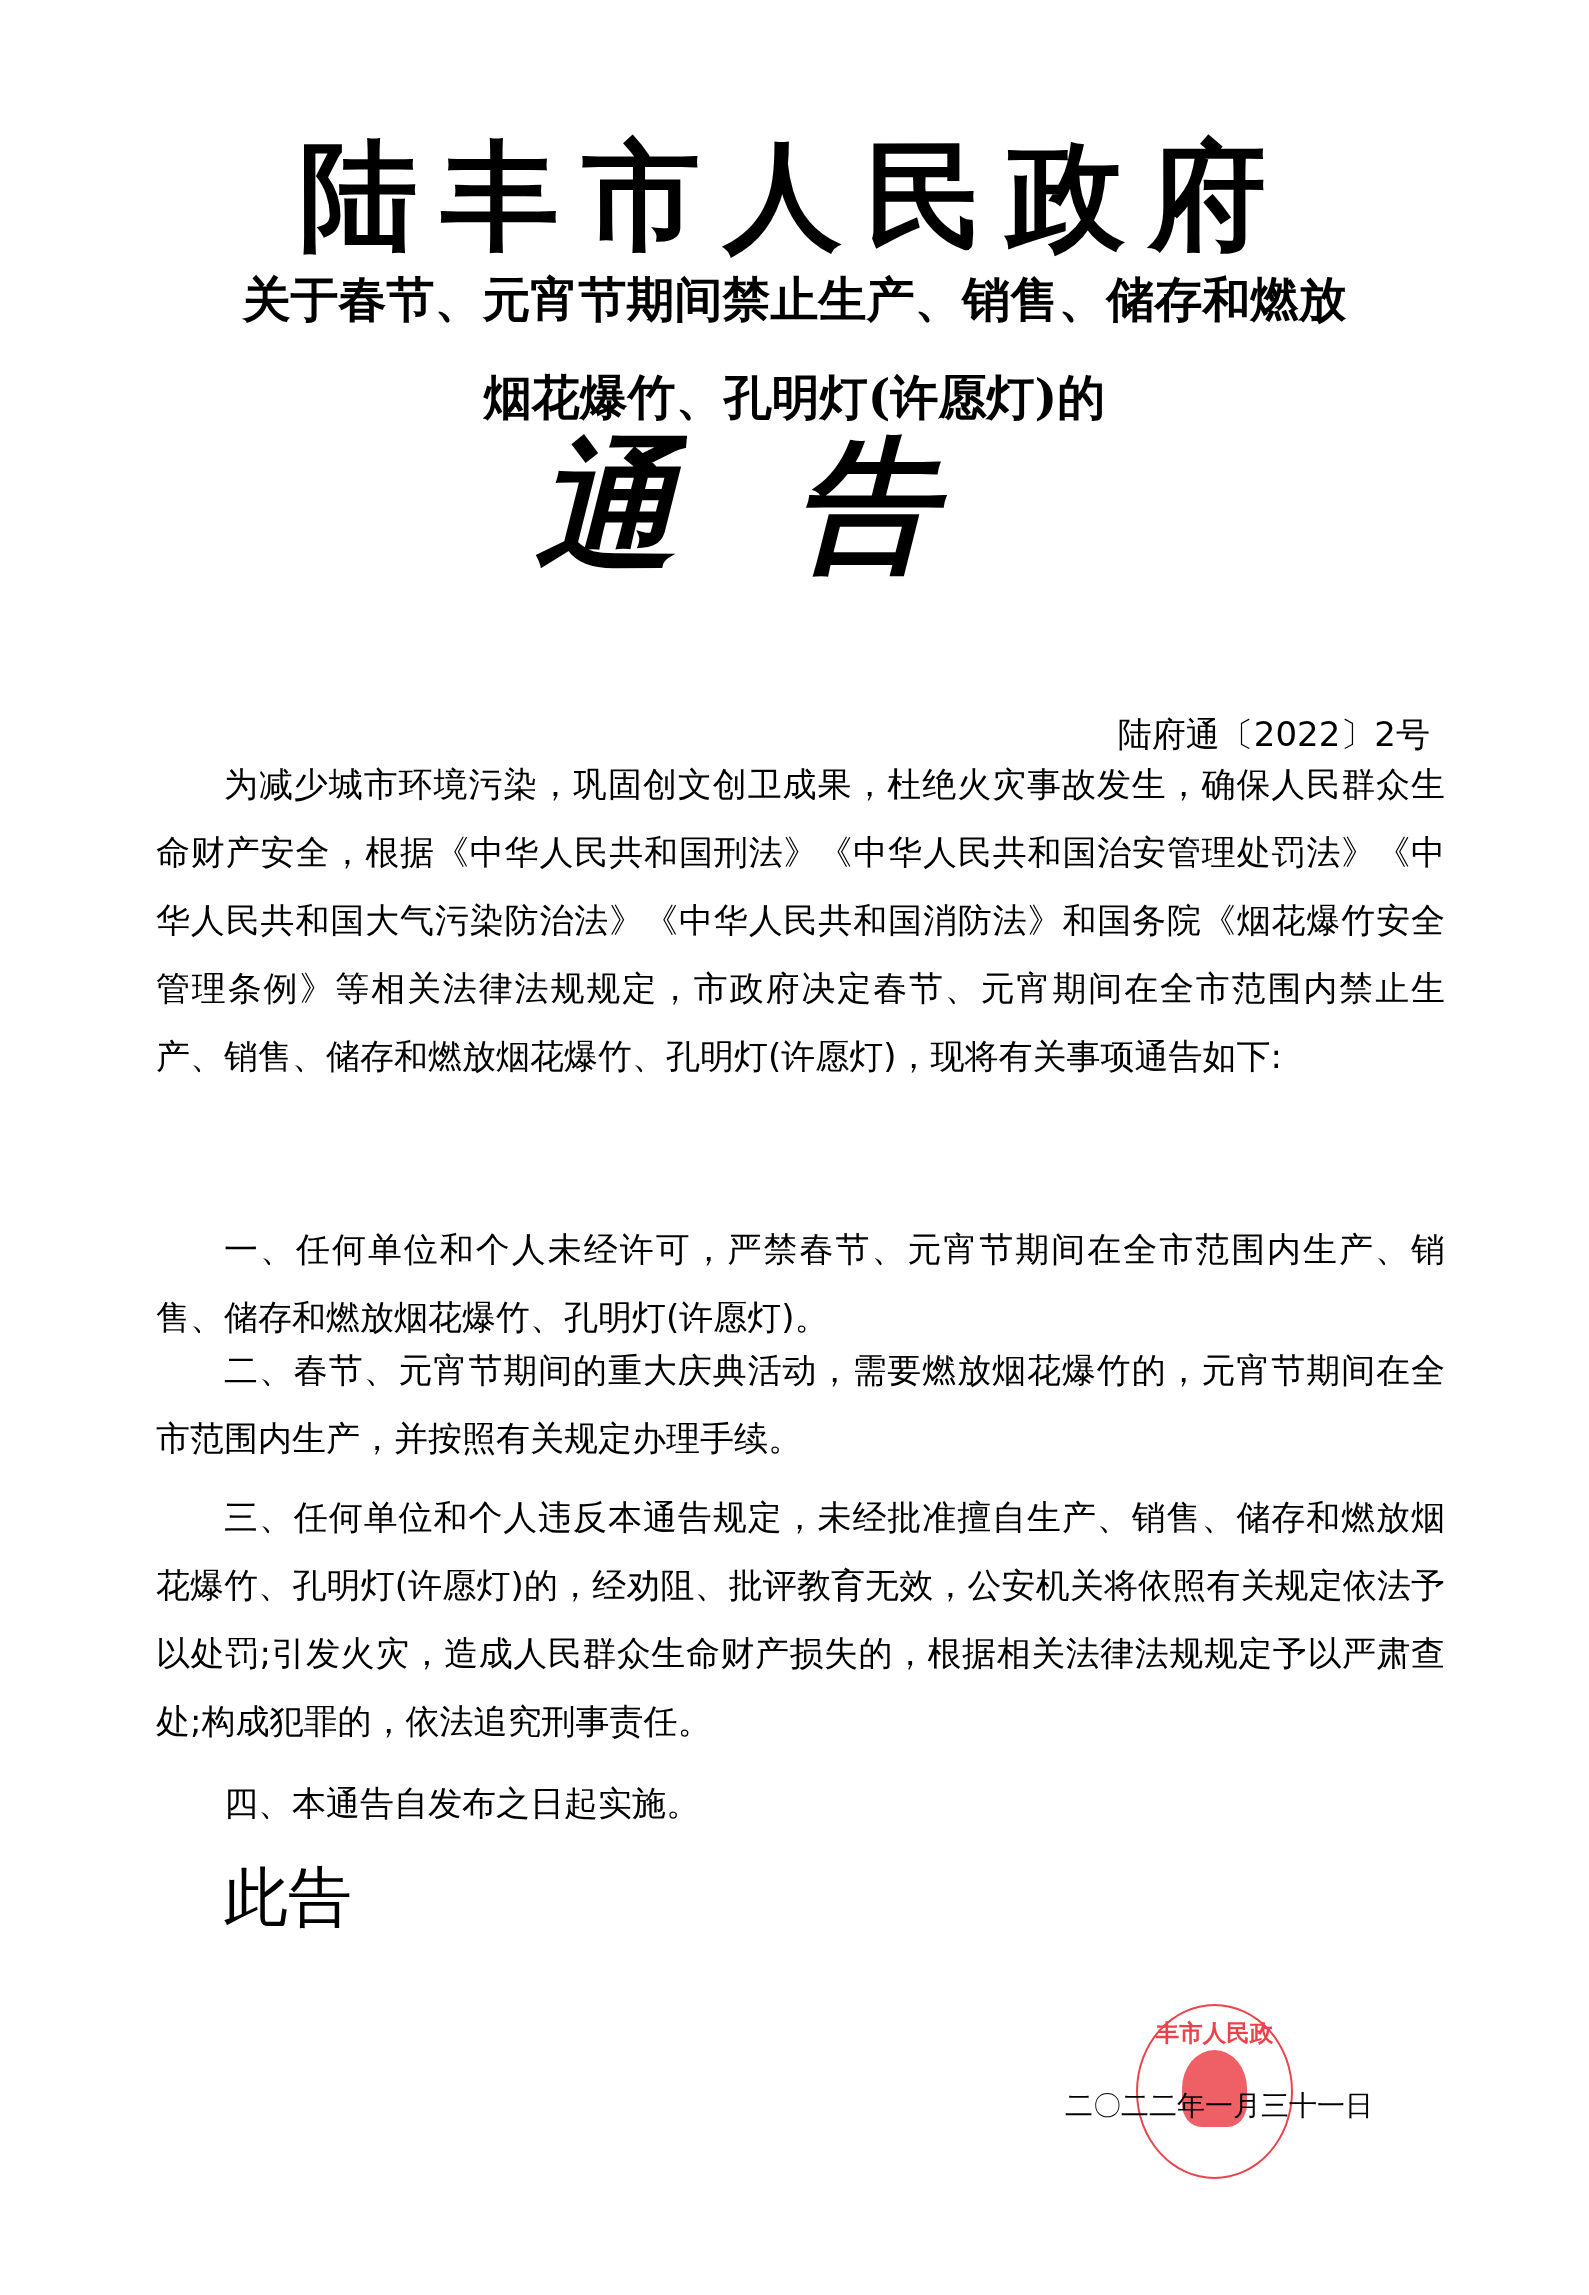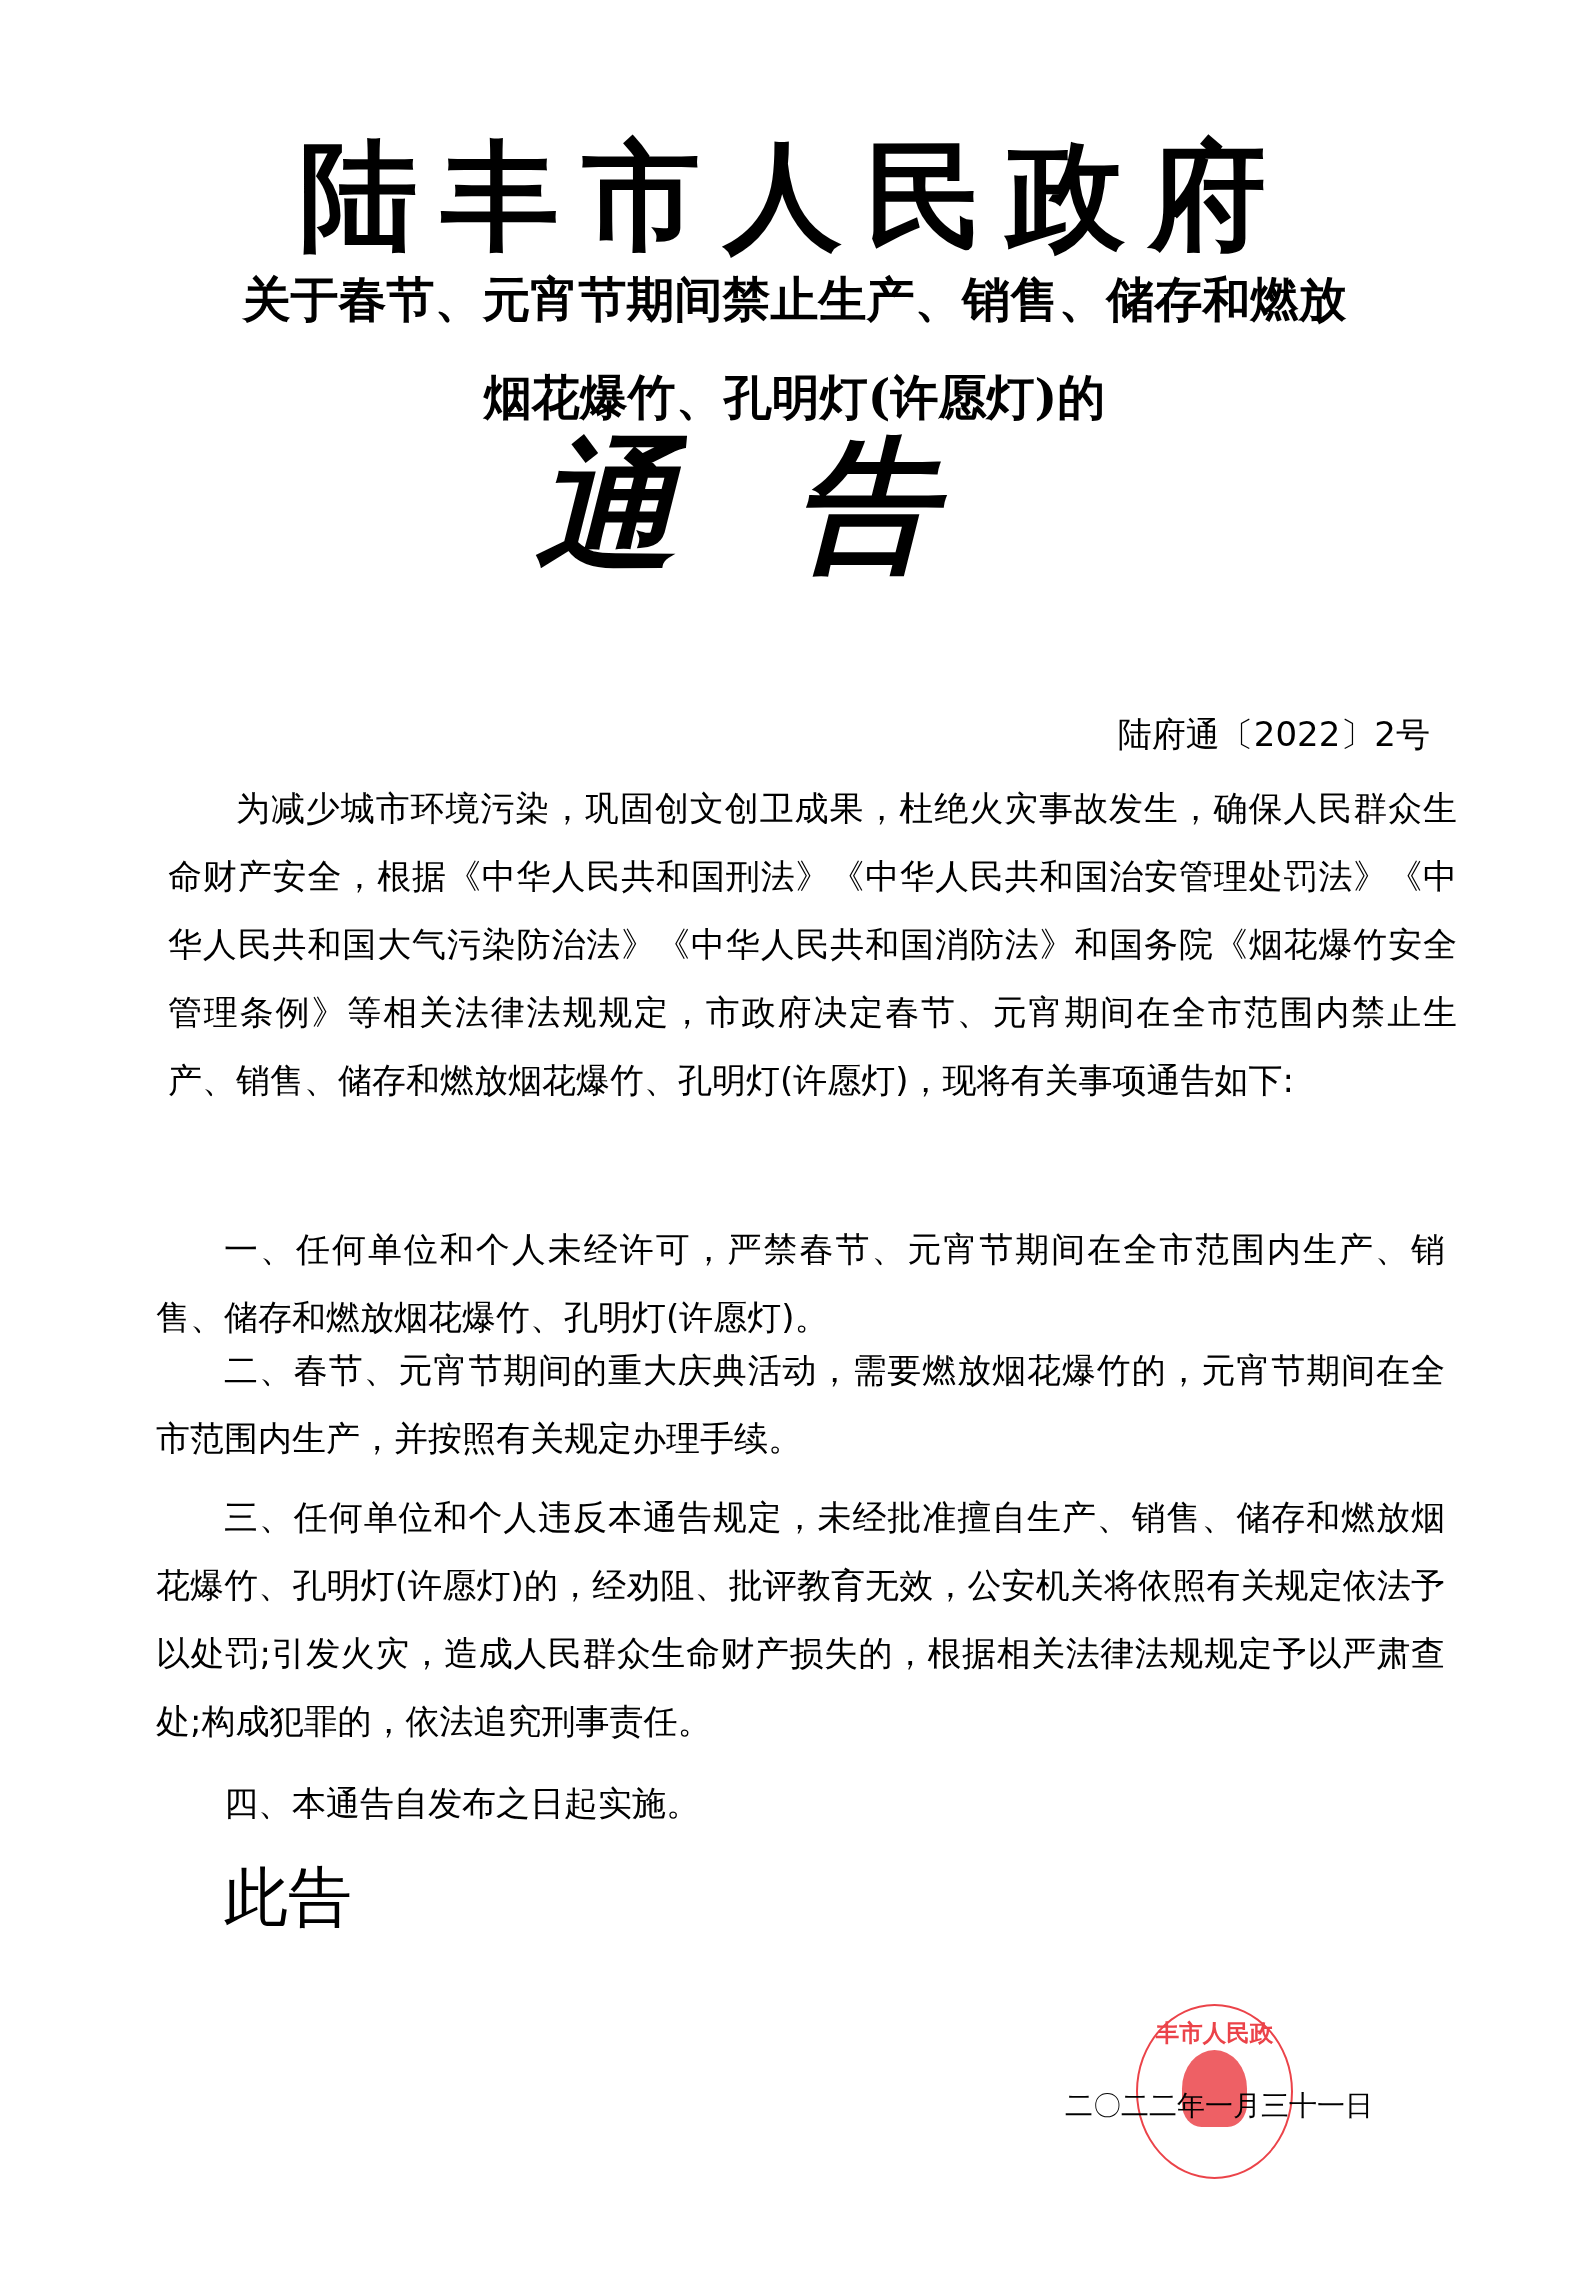--- a/index.html
+++ b/index.html
@@ -4,21 +4,21 @@
 <style>
   html,body{margin:0;padding:0;background:#fff;}
   body{width:1589px;height:2295px;position:relative;overflow:hidden;font-family:"DejaVu Sans",sans-serif;color:#000;}
   .title{position:absolute;top:118px;left:0;width:1589px;text-align:center;font-family:"DejaVu Serif",serif;font-weight:bold;font-size:118px;letter-spacing:23.5px;}
   .subtitle{position:absolute;left:0;width:1589px;text-align:center;font-family:"DejaVu Serif",serif;font-weight:bold;font-size:48px;}
   .sub1{top:268px;}
   .sub2{top:333px;margin-top:33px;}
   .tonggao{position:absolute;top:412px;left:0;width:1589px;text-align:center;font-family:"DejaVu Serif",serif;font-weight:bold;font-size:141px;letter-spacing:118px;font-style:italic;}
   .docno{position:absolute;top:712px;right:159px;font-size:34px;}
   .body{position:absolute;left:156px;width:1289px;font-size:34px;line-height:68px;text-align:justify;}
-  .p1{top:774px;text-indent:68px;margin-left:12px;}
+  .p1{top:750px;text-indent:68px;}
   .item{position:absolute;left:156px;width:1289px;font-size:34px;line-height:68px;text-align:justify;text-indent:68px;}
   .i1{top:1215px;}
   .i2{top:1336px;}
   .i3{top:1483px;}
   .i4{top:1769px;}
   .cigao{position:absolute;top:1854px;left:224px;font-weight:normal;font-size:64px;font-family:"DejaVu Serif",serif;}
   .seal{position:absolute;left:1136px;top:2004px;width:153px;height:171px;border:2.9px solid #e8232a;border-radius:50%;opacity:.85;}
   .seal-emblem{position:absolute;left:44px;top:44px;width:65px;height:77px;background:#e8232a;border-radius:50% 50% 30% 30%;opacity:.85;}
   .seal-text{position:absolute;top:10.6px;left:0;width:153px;text-align:center;color:#e8232a;font-size:23.5px;font-weight:bold;}
   .date{position:absolute;top:2087px;left:1065px;font-size:28px;}

